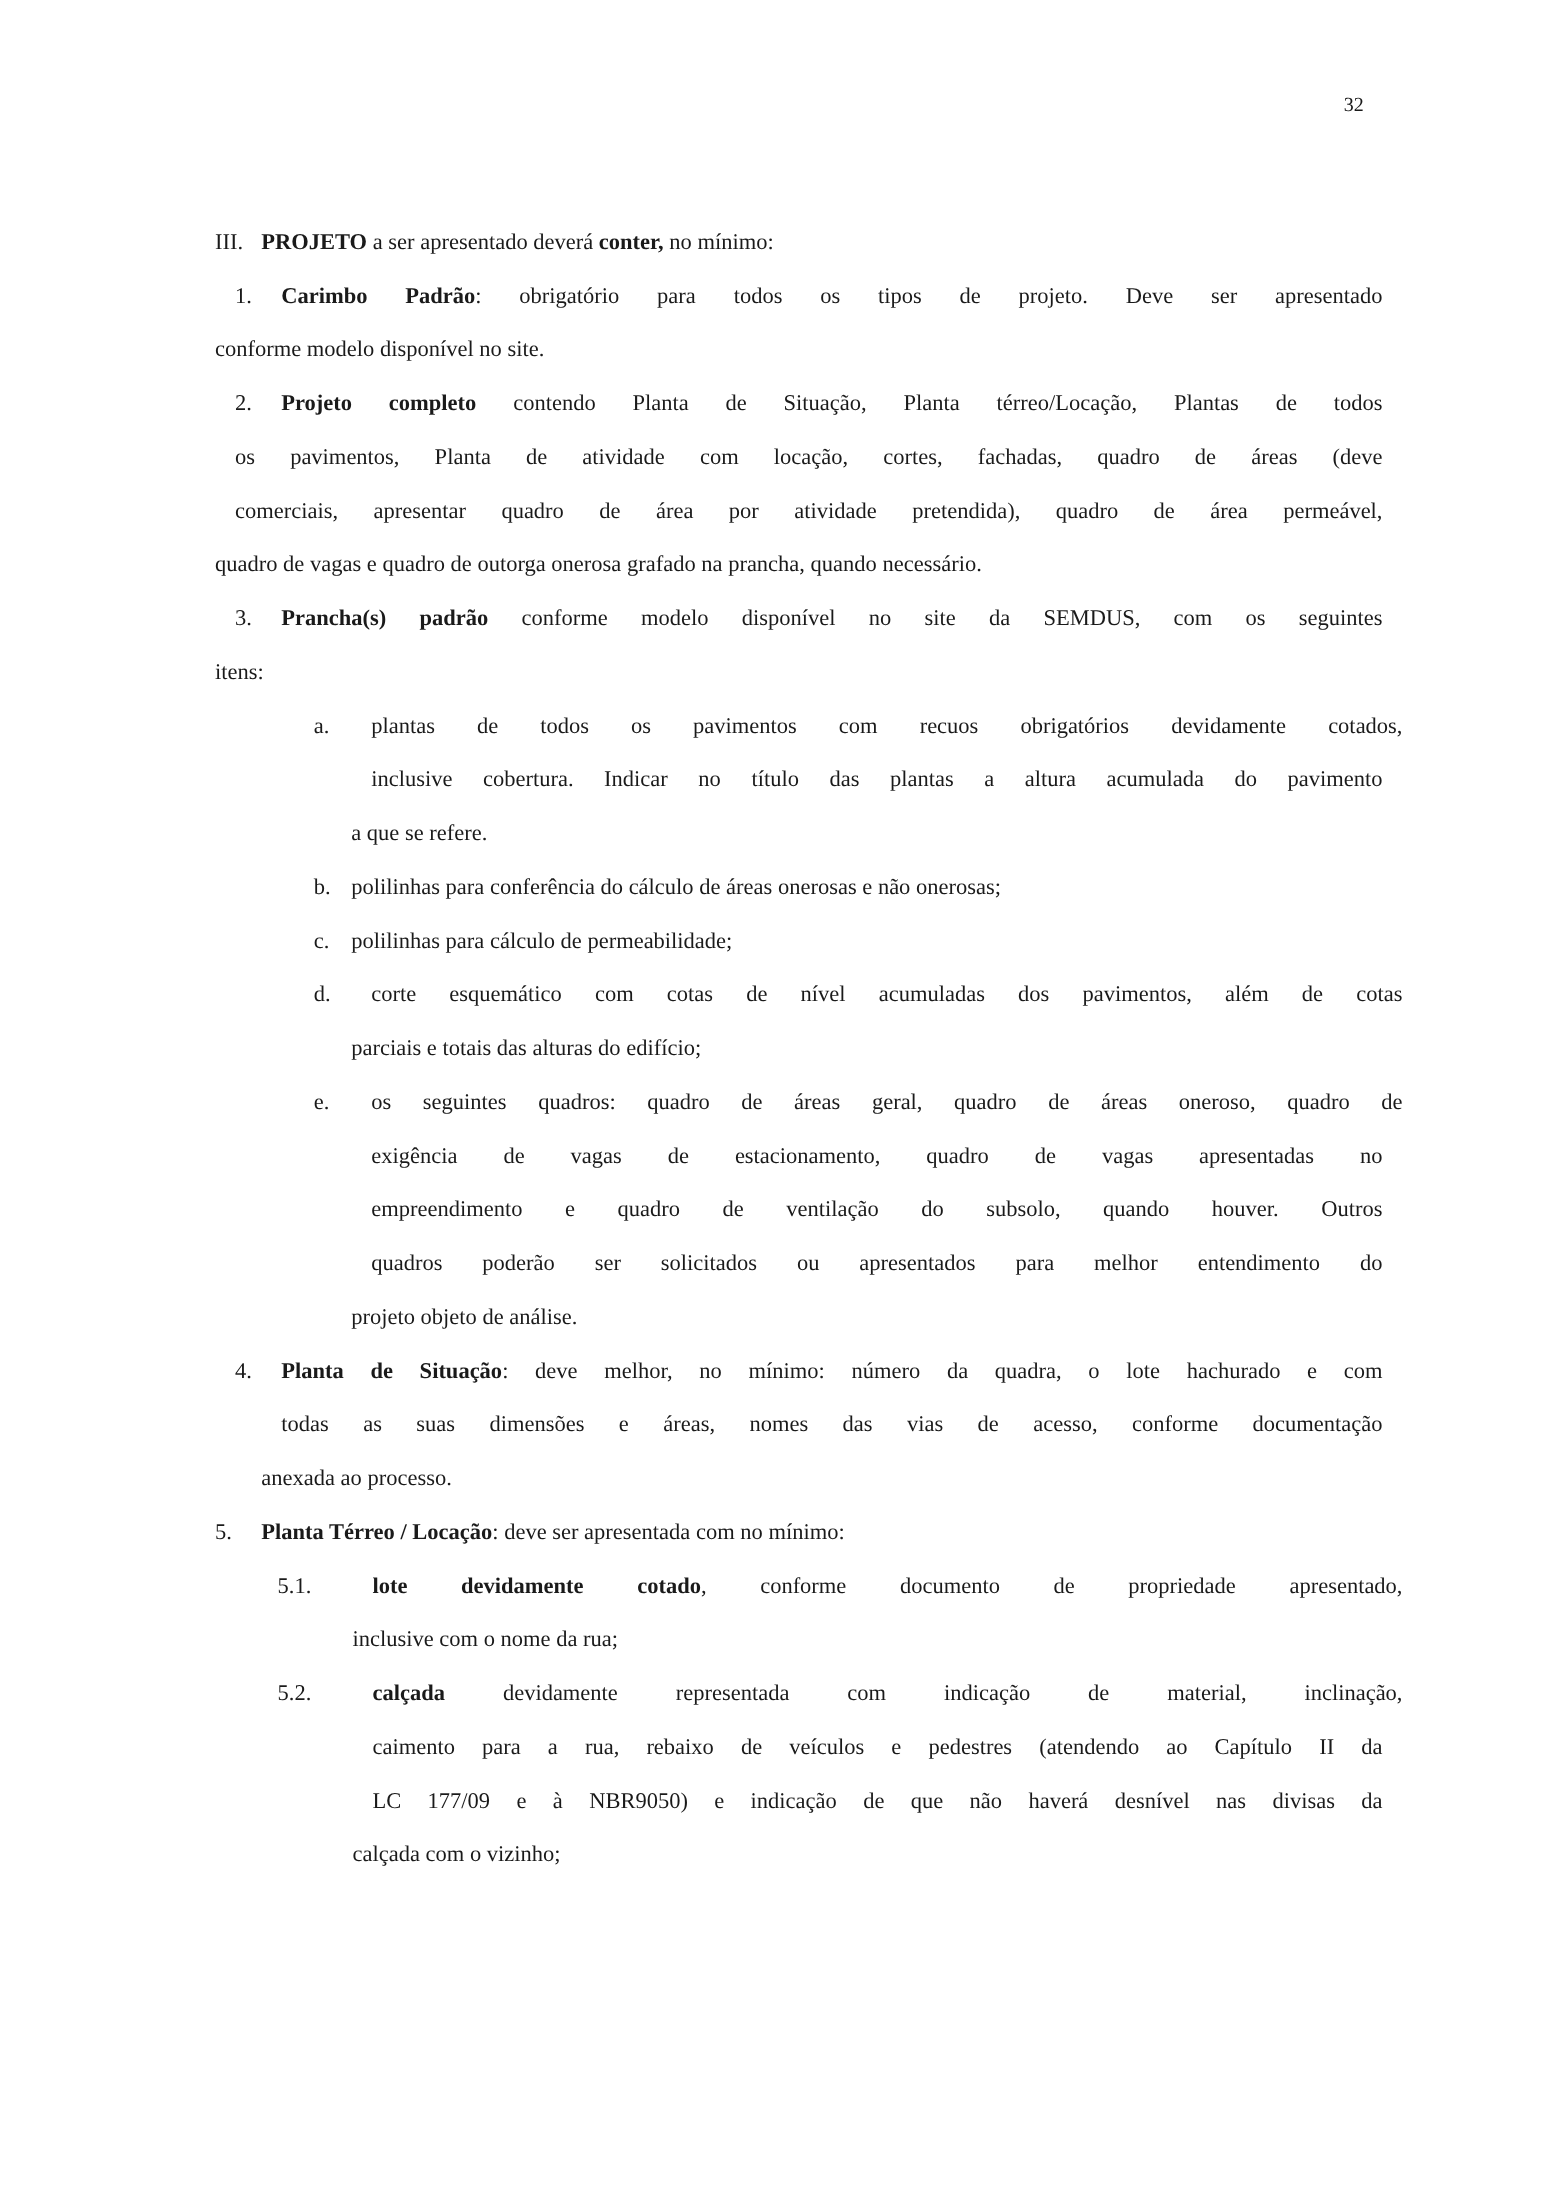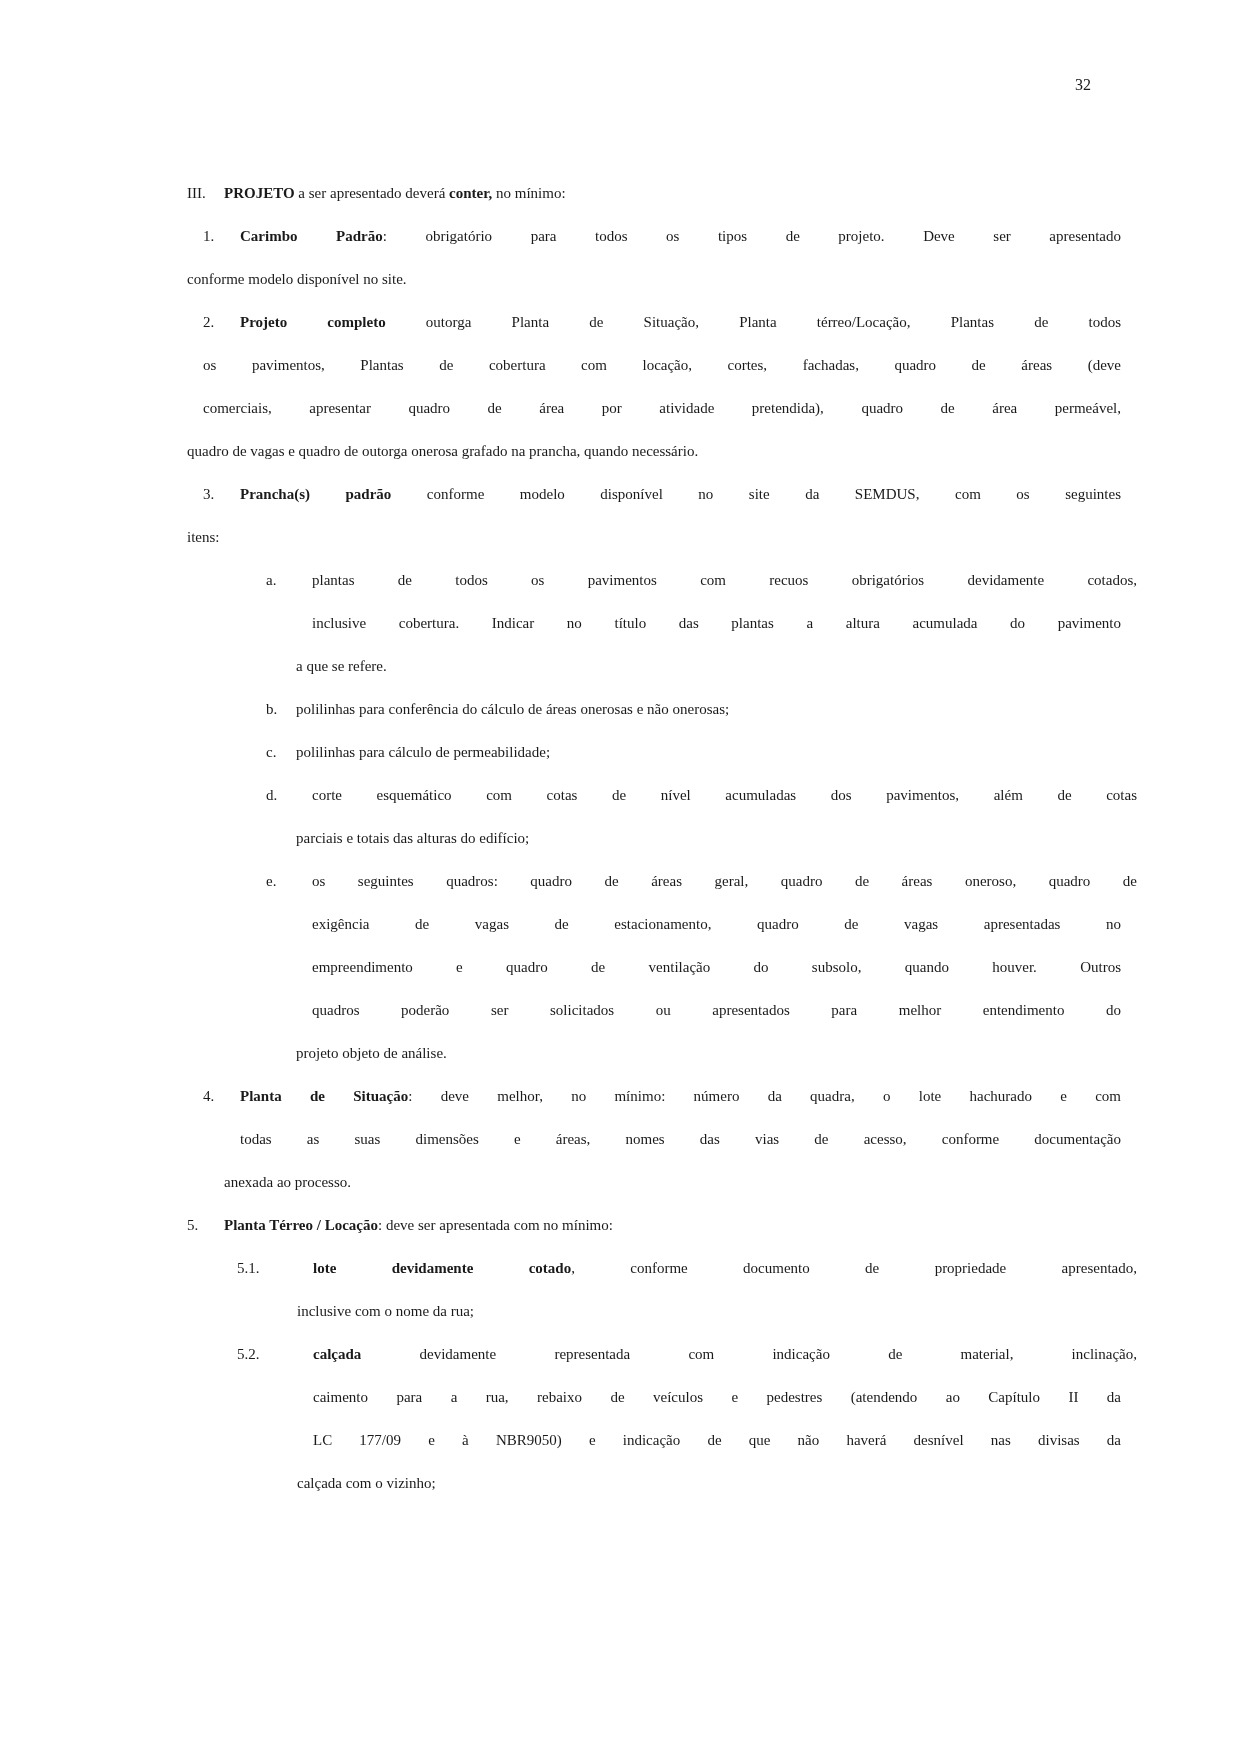--- a/index.html
+++ b/index.html
@@ -1,20 +1,20 @@
 <!DOCTYPE html>
 <html><head>
 <meta charset="utf-8">
 <style>
   html, body { margin: 0; padding: 0; background: #ffffff; }
   body { width: 1240px; height: 1754px; position: relative; overflow: hidden;
          font-family: "Liberation Serif", "DejaVu Serif", serif; color: #1a1a1a; }
   .page-number { position: absolute; top: 76px; left: 1075px; font-size: 16px; }
-  .content { position: absolute; top: 172px; left: 187px; width: 934px;
-             font-size: 15px; line-height: 43px; }
+  .content { position: absolute; top: 172px; left: 172px; width: 934px;
+             font-size: 18px; line-height: 43px; }
   .line { white-space: nowrap; }
   .just { text-align: justify; text-align-last: justify; white-space: normal; margin-left: 16px; }
   b { font-weight: bold; }
   .num { display: inline-block; width: 37px; }
   .numIII { display: inline-block; width: 37px; }
   .subA { padding-left: 79px; }
   .subA .lbl { display: inline-block; width: 30px; }
   .cont1 { padding-left: 37px; }
   .contA { padding-left: 109px; }
   .sub5 .lbl { display: inline-block; width: 60px; font-family: Liberation Serif, serif; }
@@ -31,22 +31,22 @@
   <div class="line">
     <span class="numIII">III.</span><b>PROJETO</b><span> a ser apresentado deverá </span><b>conter,</b><span> no mínimo:</span>
   </div>
 
   <div>
     <div class="line just"><span class="num">1.</span><b>Carimbo Padrão</b><span>: obrigatório para todos os tipos de projeto. Deve ser apresentado</span></div>
     <div class="line">conforme modelo disponível no site.</div>
   </div>
 
   <div>
-    <div class="line just"><span class="num">2.</span><b>Projeto completo</b><span> outorga Planta de Situação, Planta térreo/Locação, Plantas de todos</span></div>
-    <div class="line just">os pavimentos, Plantas de cobertura com locação, cortes, fachadas, quadro de áreas (deve</div>
+    <div class="line just"><span class="num">2.</span><b>Projeto completo</b><span> contendo Planta de Situação, Planta térreo/Locação, Plantas de todos</span></div>
+    <div class="line just">os pavimentos, Planta de atividade com locação, cortes, fachadas, quadro de áreas (deve</div>
     <div class="line just">comerciais, apresentar quadro de área por atividade pretendida), quadro de área permeável,</div>
     <div class="line">quadro de vagas e quadro de outorga onerosa grafado na prancha, quando necessário.</div>
   </div>
 
   <div>
     <div class="line just"><span class="num">3.</span><b>Prancha(s) padrão</b><span> conforme modelo disponível no site da SEMDUS, com os seguintes</span></div>
     <div class="line">itens:</div>
 
     <div>
       <div class="line subA"><span class="lbl">a.</span><span class="just" style="display:inline-block;width:825px;">plantas de todos os pavimentos com recuos obrigatórios devidamente cotados,</span></div>

